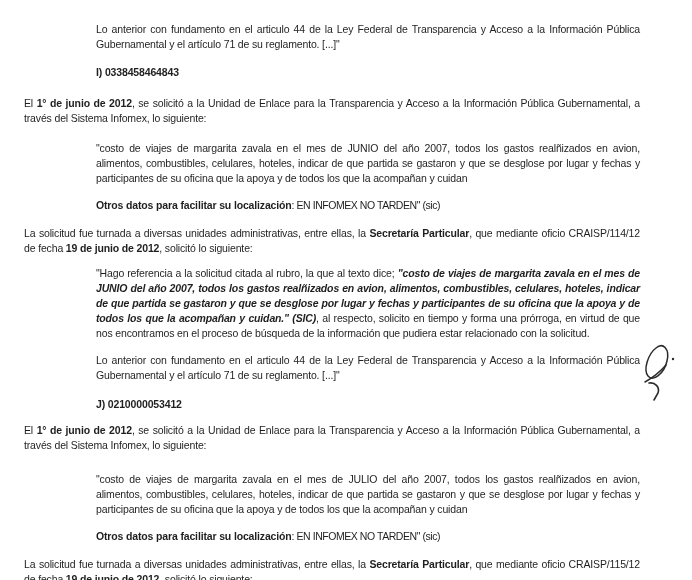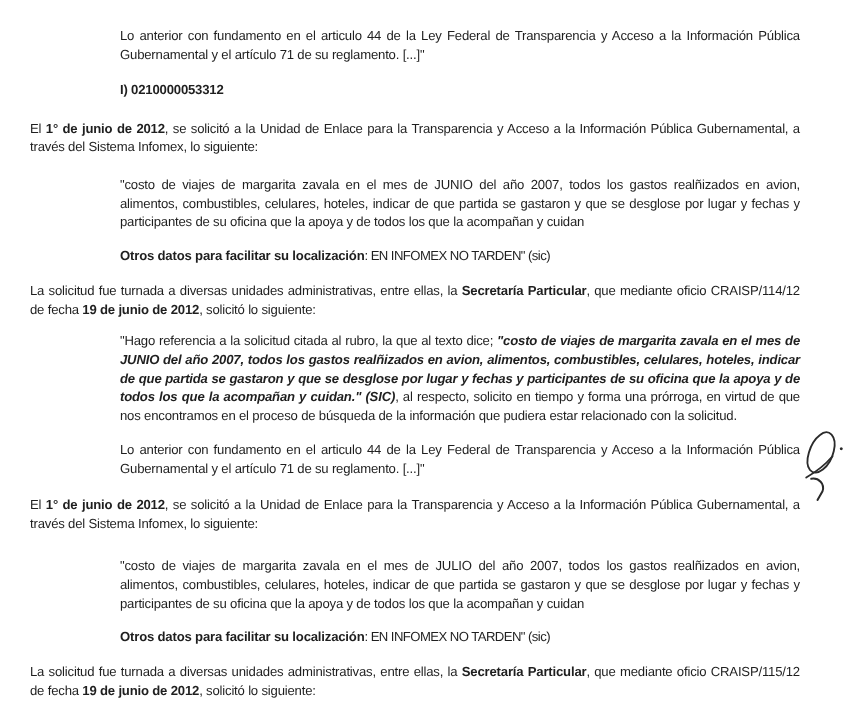--- a/index.html
+++ b/index.html
@@ -20,34 +20,35 @@
   .mb15{margin-bottom:15px;} .mb16{margin-bottom:16px;} .mb19{margin-bottom:19px;}
   .scribble{position:absolute;left:636px;top:338px;width:52px;height:70px;}
 </style>
 </head>
 <body>
 
 <div class="page">
 
   <p class="quote mb13"><span>Lo anterior con fundamento en el articulo 44 de la Ley Federal de Transparencia y Acceso a la Información Pública Gubernamental y el artículo 71 de su reglamento. [...]"</span></p>
 
-  <p class="heading mb16">I) 0210000053312</p>
+  <p class="heading mb16">I) 0338458464843</p>
 
   <p class="para mb15"><span>El </span><span class="b">1° de junio de 2012</span><span>, se solicitó a la Unidad de Enlace para la Transparencia y Acceso a la Información Pública Gubernamental, a través del Sistema Infomex, lo siguiente:</span></p>
 
   <p class="quote mb12"><span>"costo de viajes de margarita zavala en el mes de JUNIO del año 2007, todos los gastos realñizados en avion, alimentos, combustibles, celulares, hoteles, indicar de que partida se gastaron y que se desglose por lugar y fechas y participantes de su oficina que la apoya y de todos los que la acompañan y cuidan</span></p>
 
   <p class="quote mb13" style="text-align:left;"><span class="b">Otros datos para facilitar su localización</span><span class="narrow">: EN INFOMEX NO TARDEN" (sic)</span></p>
 
   <p class="para mb10"><span>La solicitud fue turnada a diversas unidades administrativas, entre ellas, la </span><span class="b">Secretaría Particular</span><span>, que mediante oficio CRAISP/114/12 de fecha </span><span class="b">19 de junio de 2012</span><span>, solicitó lo siguiente:</span></p>
 
   <p class="quote mb12"><span>"Hago referencia a la solicitud citada al rubro, la que al texto dice; </span><span class="bi">"costo de viajes de margarita zavala en el mes de JUNIO del año 2007, todos los gastos realñizados en avion, alimentos, combustibles, celulares, hoteles, indicar de que partida se gastaron y que se desglose por lugar y fechas y participantes de su oficina que la apoya y de todos los que la acompañan y cuidan." (SIC)</span><span>, al respecto, solicito en tiempo y forma una prórroga, en virtud de que nos encontramos en el proceso de búsqueda de la información que pudiera estar relacionado con la solicitud.</span></p>
 
   <p class="quote mb14"><span>Lo anterior con fundamento en el articulo 44 de la Ley Federal de Transparencia y Acceso a la Información Pública Gubernamental y el artículo 71 de su reglamento. [...]"</span></p>
 
+  <p class="heading mb9">J) 0210000053412</p>
 
   <p class="para mb19"><span>El </span><span class="b">1° de junio de 2012</span><span>, se solicitó a la Unidad de Enlace para la Transparencia y Acceso a la Información Pública Gubernamental, a través del Sistema Infomex, lo siguiente:</span></p>
 
   <p class="quote mb12"><span>"costo de viajes de margarita zavala en el mes de JULIO del año 2007, todos los gastos realñizados en avion, alimentos, combustibles, celulares, hoteles, indicar de que partida se gastaron y que se desglose por lugar y fechas y participantes de su oficina que la apoya y de todos los que la acompañan y cuidan</span></p>
 
   <p class="quote mb13" style="text-align:left;"><span class="b">Otros datos para facilitar su localización</span><span class="narrow">: EN INFOMEX NO TARDEN" (sic)</span></p>
 
   <p class="para"><span>La solicitud fue turnada a diversas unidades administrativas, entre ellas, la </span><span class="b">Secretaría Particular</span><span>, que mediante oficio CRAISP/115/12 de fecha </span><span class="b">19 de junio de 2012</span><span>, solicitó lo siguiente:</span></p>
 
   <svg class="scribble" viewBox="636 338 52 70" xmlns="http://www.w3.org/2000/svg">

